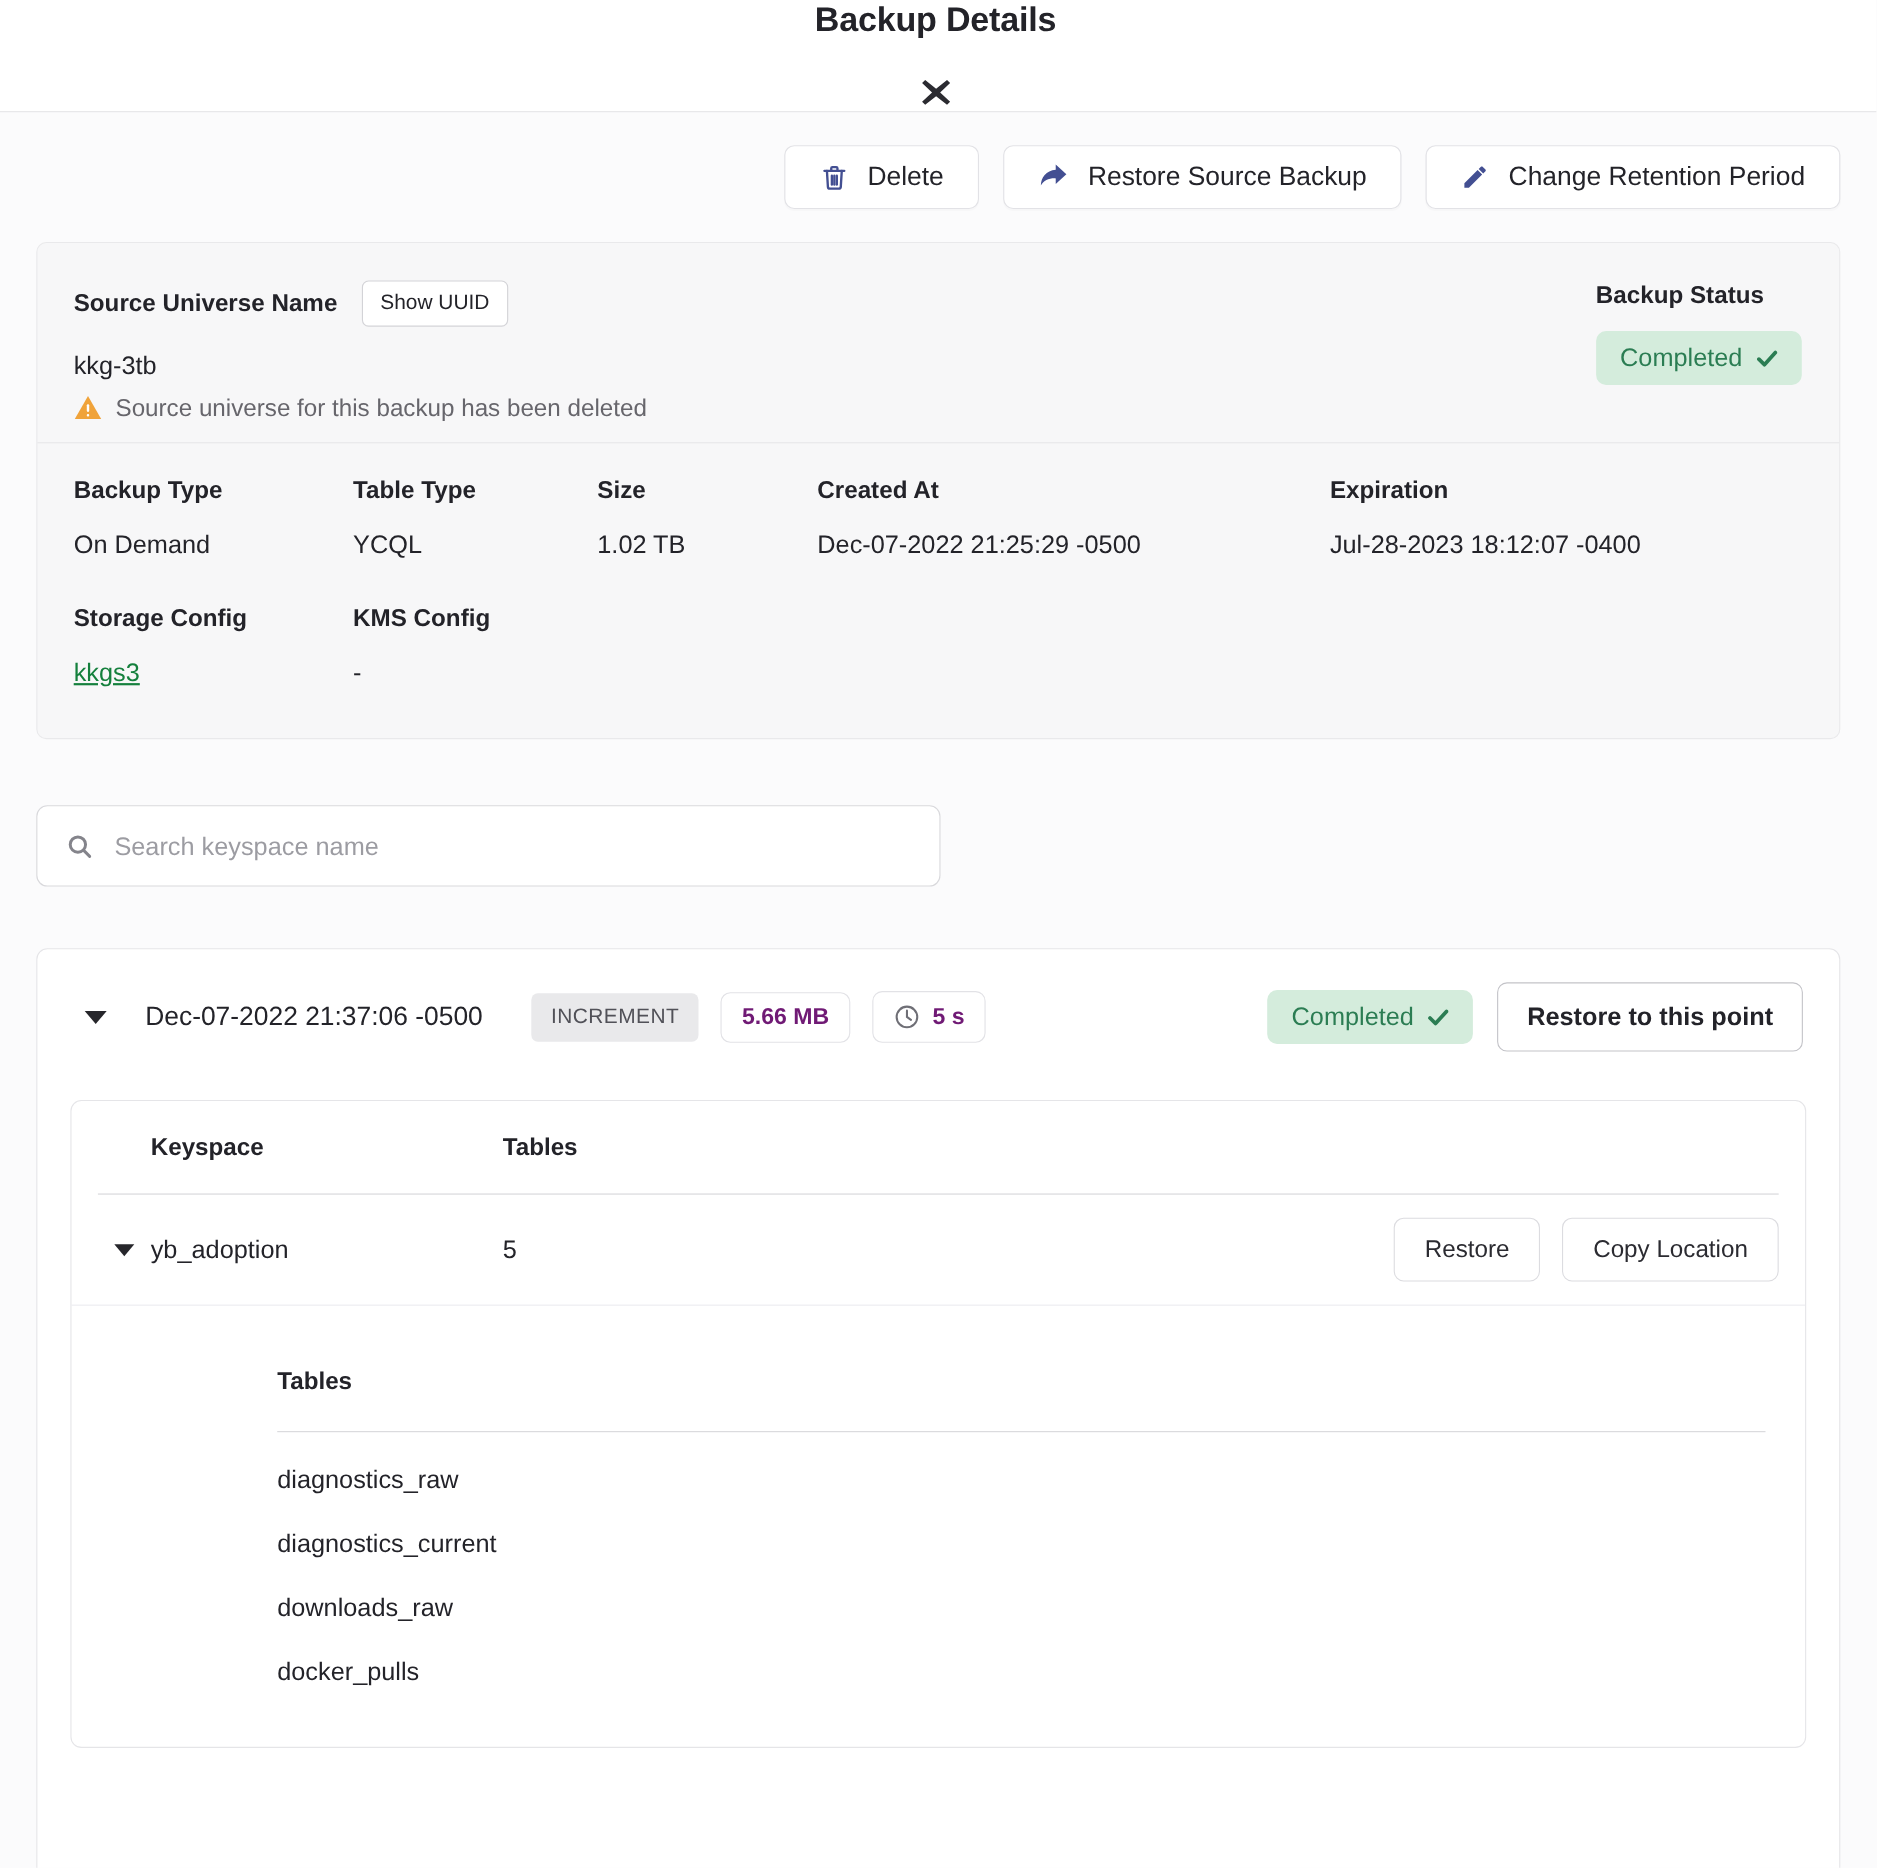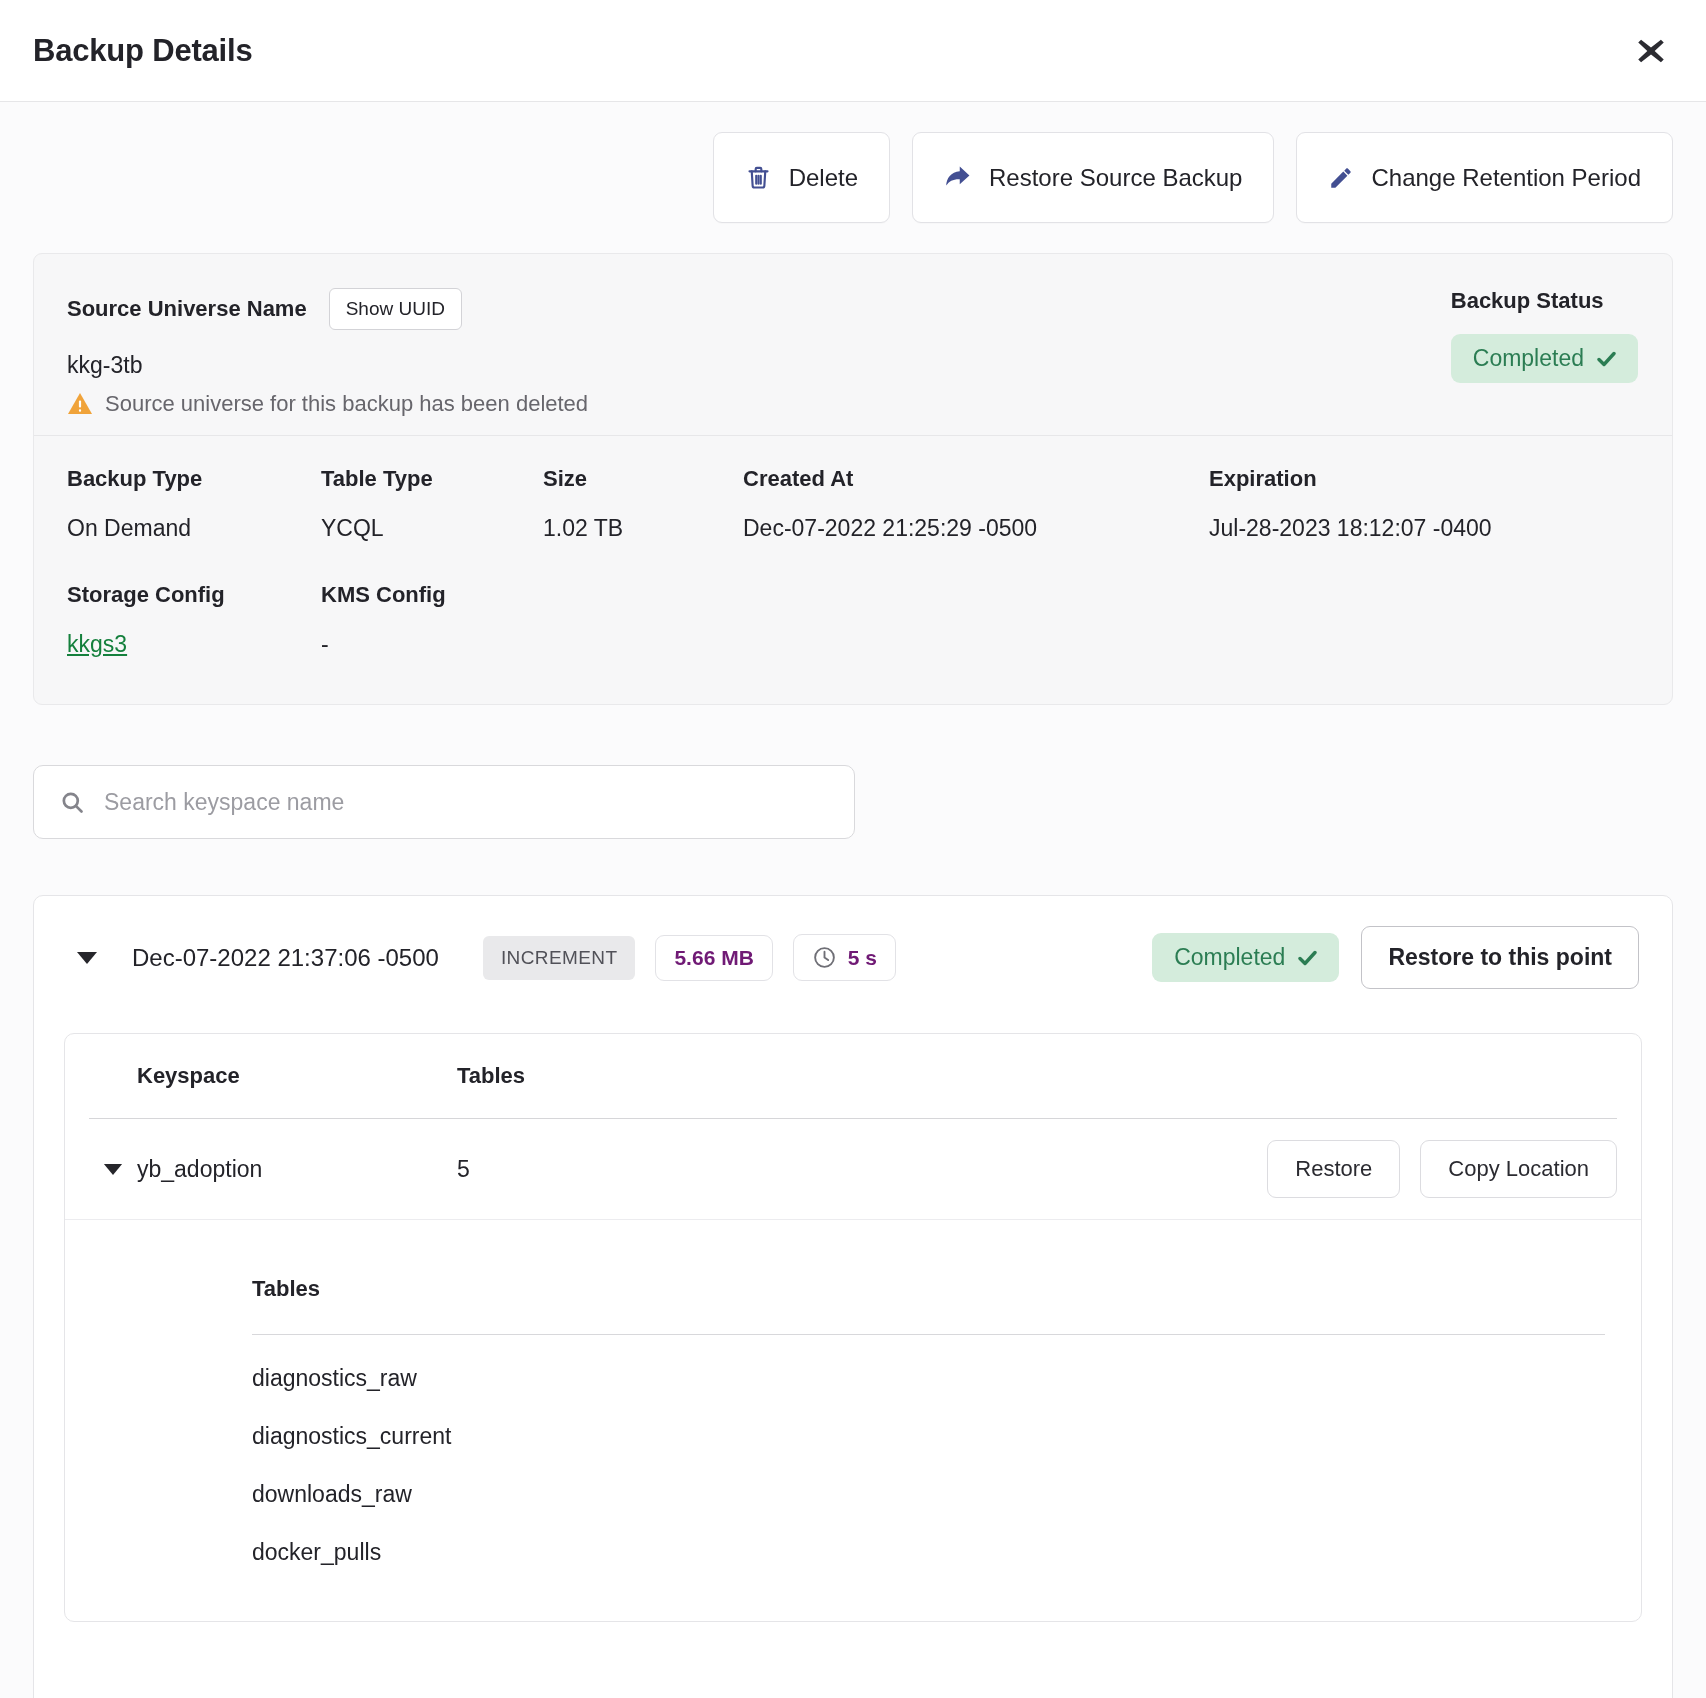--- a/index.html
+++ b/index.html
@@ -7,32 +7,33 @@
   body {
     width:1706px; height:1698px; overflow:hidden;
     font-family:"Liberation Sans", sans-serif;
     color:#232329; background:#fbfbfc;
   }
   
   .modal-header {
     height:102px; background:#fff; border-bottom:1px solid #e6e6e8;
     display:flex; align-items:center; justify-content:space-between;
     padding:0 38px 0 33px;
+    flex-direction:column;
   }
   .modal-title { font-size:31px; font-weight:700; margin:0; letter-spacing:-0.2px; }
   .close-btn { background:none; border:none; padding:0; cursor:pointer; line-height:0; }
 
   main { padding:0 33px 0; }
 
   
   .toolbar { display:flex; justify-content:flex-end; gap:22px; padding-top:30px; }
   .btn {
     display:inline-flex; align-items:center; gap:17px;
     background:#fff; border:1px solid #e2e2e6; border-radius:9px;
-    height:91px; padding:0 31px; font-size:24px; color:#232329;
+    height:58px; padding:0 31px; font-size:24px; color:#232329;
     font-family:inherit; cursor:pointer; box-shadow:0 1px 1px rgba(0,0,0,0.02);
   }
 
   
   .summary-panel { margin-top:30px; background:#f7f7f8; border:1px solid #e9e9eb; border-radius:9px; }
   .summary-top { position:relative; padding:34px 33px 18px; }
   .su-row { display:flex; align-items:center; gap:22px; }
   .lbl { font-size:22px; font-weight:700; }
   .show-uuid {
     background:#fff; border:1px solid #d3d3d7; border-radius:6px;

